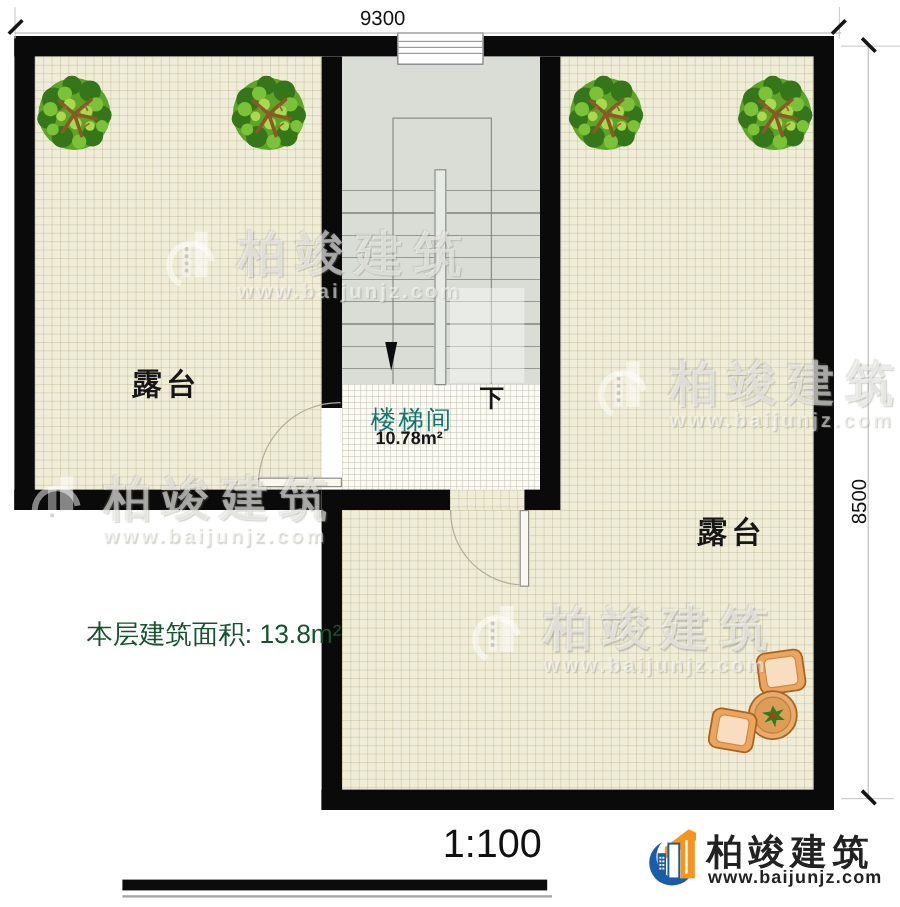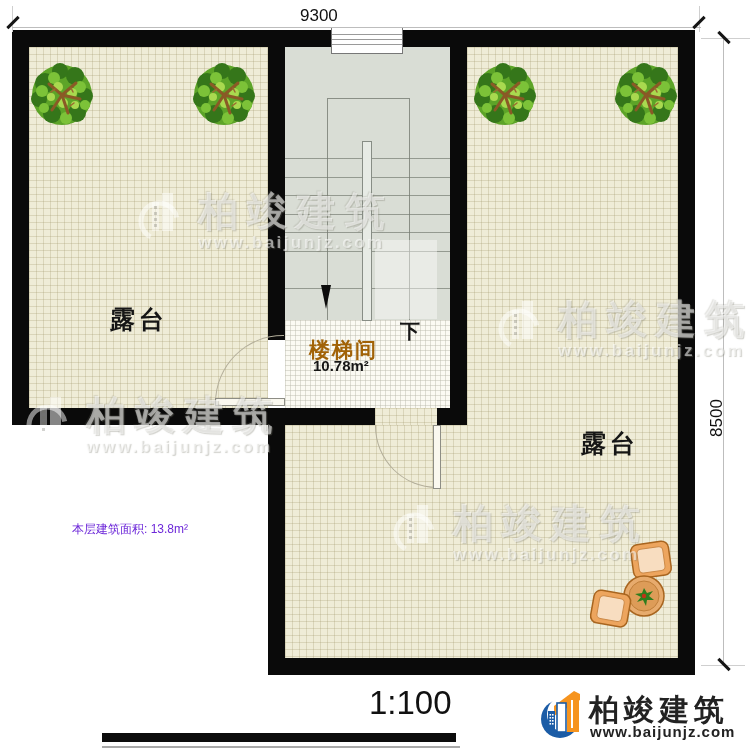--- a/index.html
+++ b/index.html
@@ -29,24 +29,24 @@
   .window{position:absolute;left:331px;top:27px;width:70px;height:25px;background:#fff;border:1px solid #777;}
   .window i{position:absolute;left:0;width:100%;height:1px;background:#9a9a9a;}
   
   .door-leaf{position:absolute;background:#faf8ef;border:1px solid #8d8d85;}
   .door-arc1{position:absolute;left:215px;top:335px;width:68px;height:68px;
     border-top:1px solid #b3ae9a;border-left:1px solid #b3ae9a;border-radius:68px 0 0 0;}
   .door-arc2{position:absolute;left:375px;top:425px;width:62px;height:62px;
     border-bottom:1px solid #b3ae9a;border-left:1px solid #b3ae9a;border-radius:0 0 0 62px;}
   
   .room-label{position:absolute;color:#161616;font-weight:bold;font-size:25px;letter-spacing:4px;}
-  .stair-label{position:absolute;color:#a16207;font-weight:bold;font-size:21px;letter-spacing:2px;}
+  .stair-label{position:absolute;color:#0f766e;font-weight:normal;font-size:21px;letter-spacing:2px;}
   .stair-area{position:absolute;color:#161616;font-weight:bold;font-size:15px;}
   .down-label{position:absolute;color:#161616;font-weight:bold;font-size:20px;}
-  .info-text{position:absolute;color:#6d28d9;font-size:12px;line-height:26px;}
+  .info-text{position:absolute;color:#14532d;font-size:22px;line-height:26px;}
   
   .dim-line{position:absolute;background:#bdbdbd;}
   .ext-line{position:absolute;background:#cfcfcf;}
   .tick{position:absolute;width:16px;height:3px;background:#151515;}
   .tick-h{transform:rotate(-45deg);}
   .tick-v{transform:rotate(45deg);}
   .dim-label{position:absolute;color:#111;font-size:17px;}
   .dim-label-v{transform:rotate(-90deg);transform-origin:center;}
   
   .title-cn{position:absolute;left:102px;top:676px;font-size:41px;color:#111;letter-spacing:3px;}

